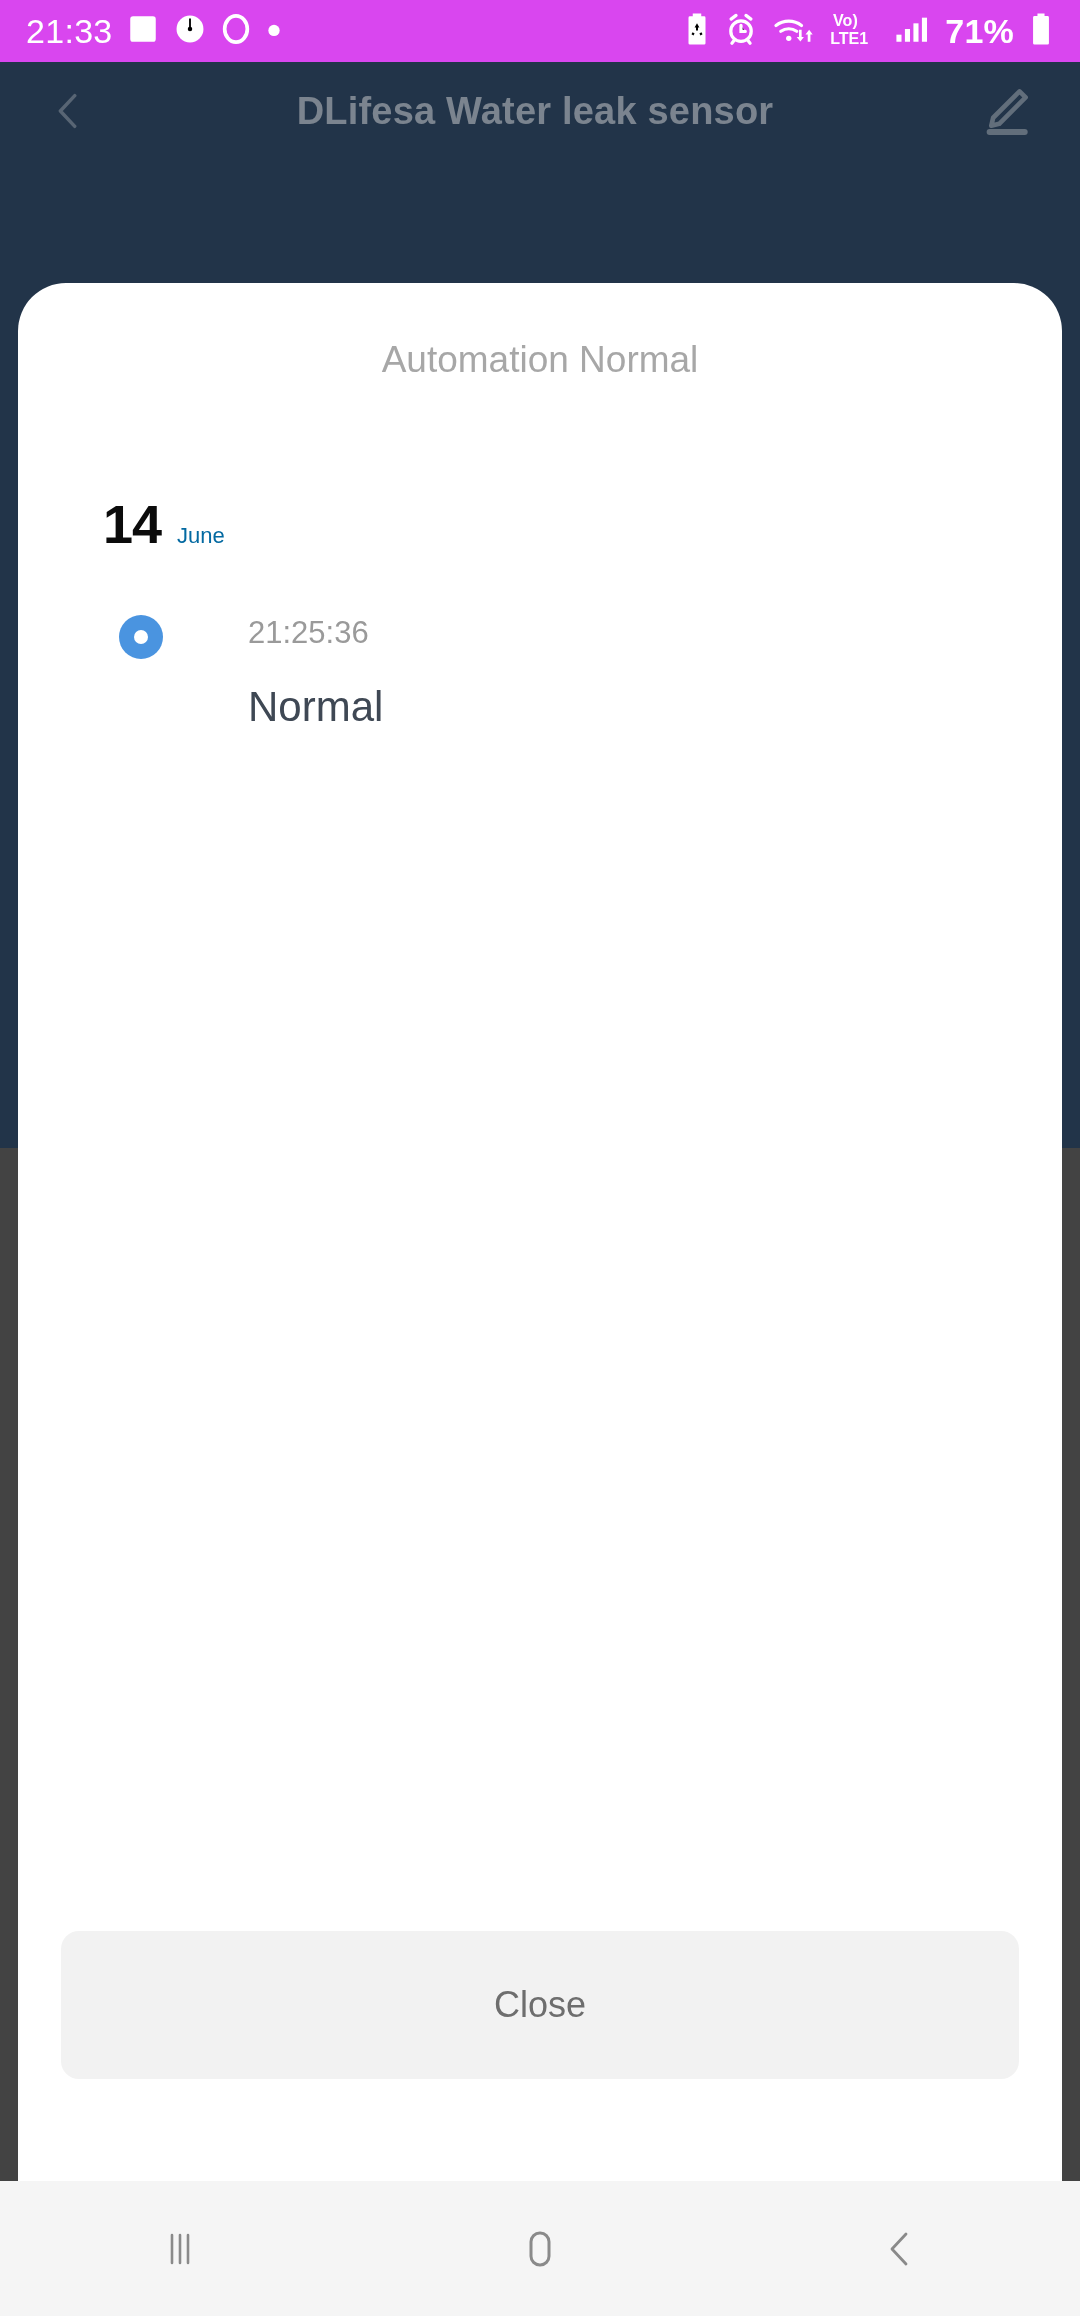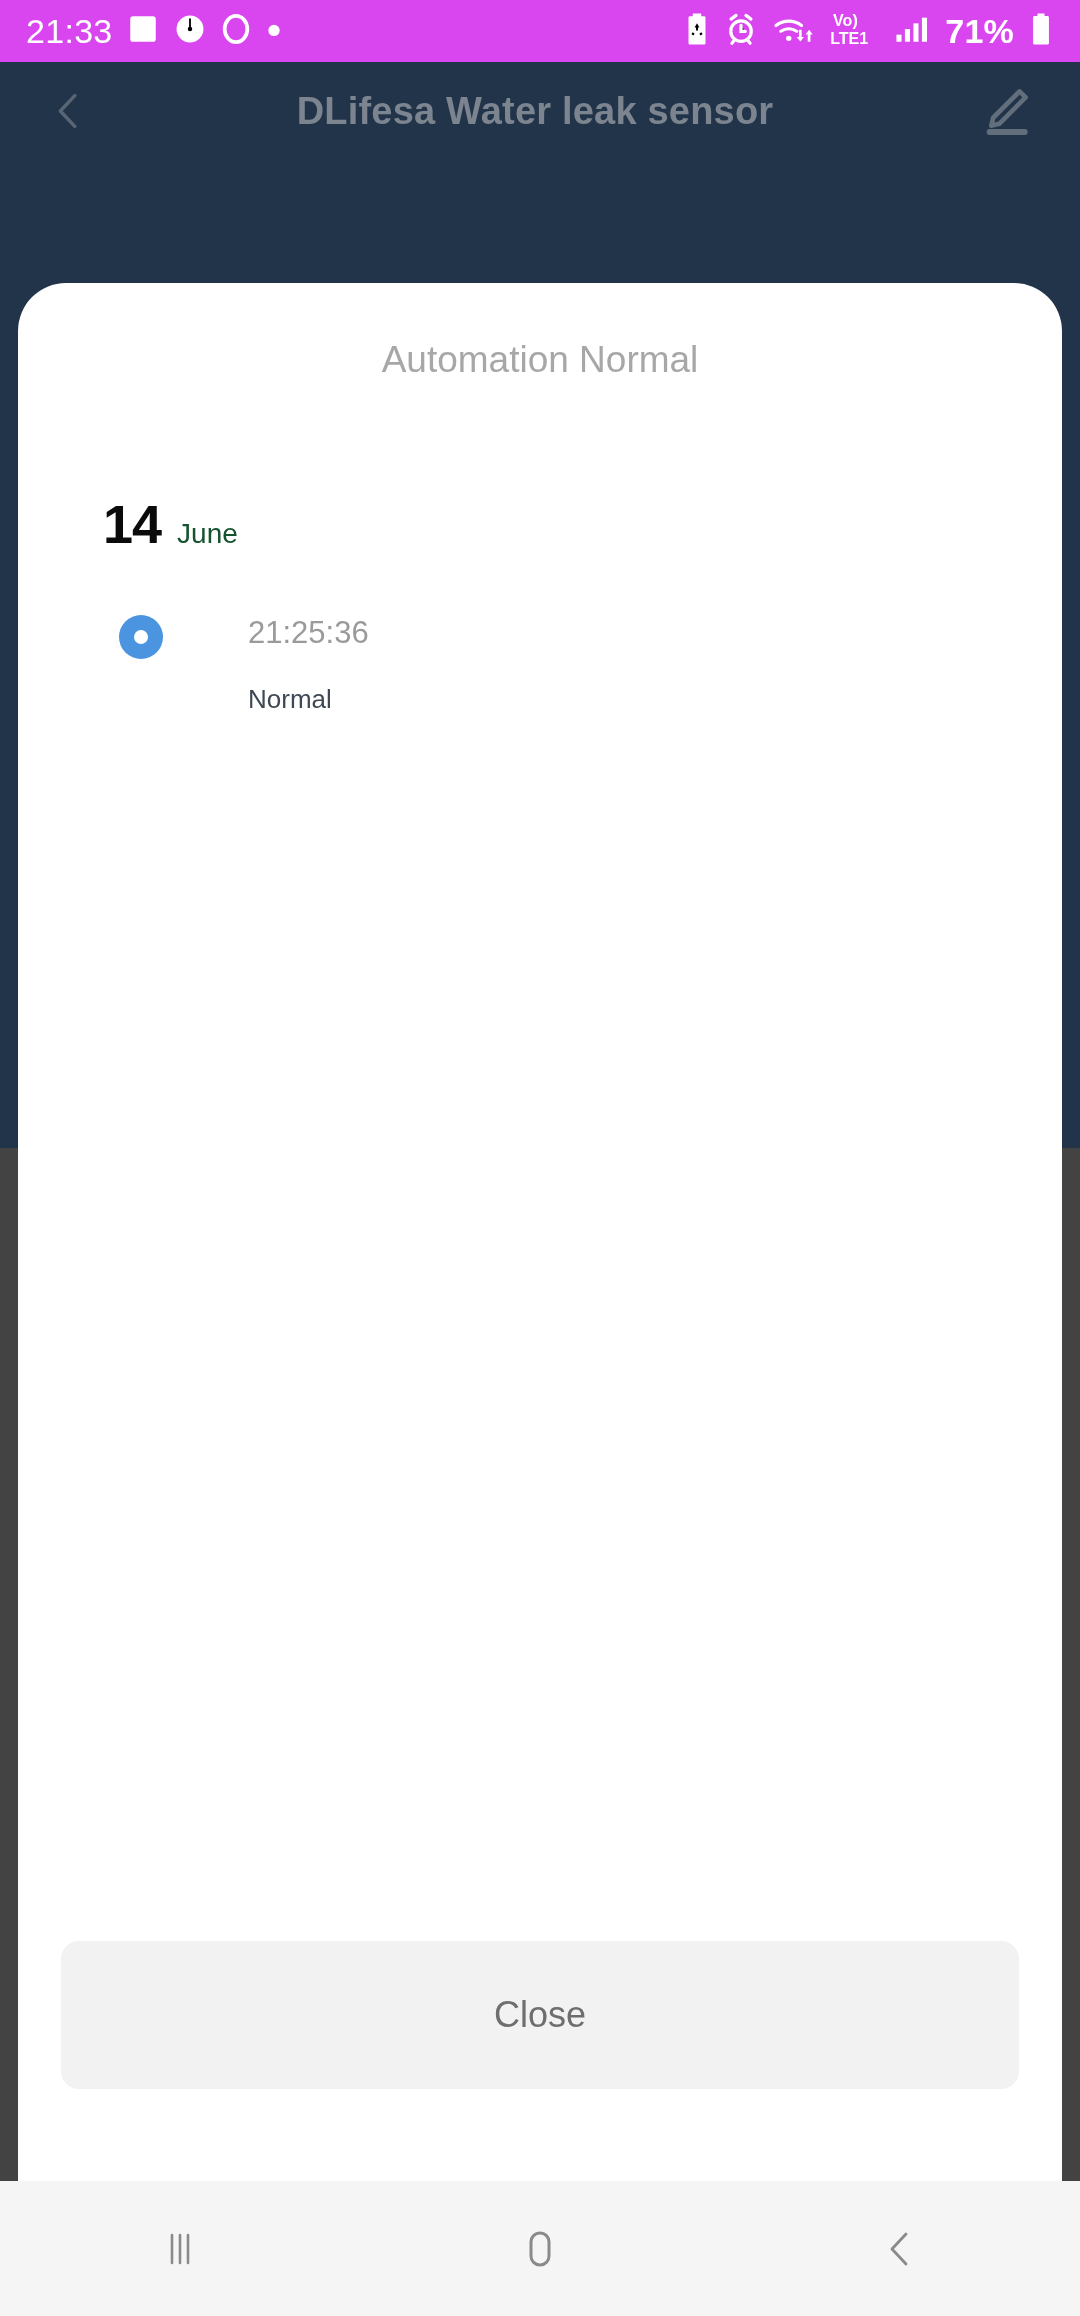--- a/index.html
+++ b/index.html
@@ -72,38 +72,38 @@
     width:48px; height:7px; border-radius:4px;
     background:#4a90d9;
   }
 
   
   #date-row {
     display:flex; align-items:baseline;
     padding:62px 0 0 85px;
   }
   #date-day { font-size:54px; font-weight:700; color:#0b0b0b; letter-spacing:-1px; line-height:1; }
-  #date-month { font-size:28px; color:#14532d; margin-left:16px; line-height:1; }
+  #date-month { font-size:22px; color:#0369a1; margin-left:16px; line-height:1; }
 
   
   #records { padding-top:48px; }
   .record-row { position:relative; padding:0 0 0 85px; min-height:130px; }
   .rec-dot {
     position:absolute; left:101px; top:16px;
     width:44px; height:44px; border-radius:50%;
     background:#4a94e0;
     display:flex; align-items:center; justify-content:center;
   }
   .rec-dot i { display:block; width:14px; height:14px; border-radius:50%; background:#fff; }
   .rec-body { padding-left:145px; }
   .rec-time { font-size:31px; color:#9a9a9a; line-height:1; padding-top:18px; }
-  .rec-status { font-size:26px; color:#3f4854; line-height:1; padding-top:38px; }
-
-  
-  #close-wrap { position:absolute; left:0; bottom:92px; width:100%; padding:0 43px; }
+  .rec-status { font-size:42px; color:#3f4854; line-height:1; padding-top:38px; }
+
+  
+  #close-wrap { position:absolute; left:0; bottom:102px; width:100%; padding:0 43px; }
   #close-btn {
     width:100%; height:148px;
     background:#f2f2f2; border:none; border-radius:18px;
     font-family:"Liberation Sans", sans-serif;
     font-size:36px; color:#6e6e6e;
     display:flex; align-items:center; justify-content:center;
     cursor:pointer;
   }
 
   

